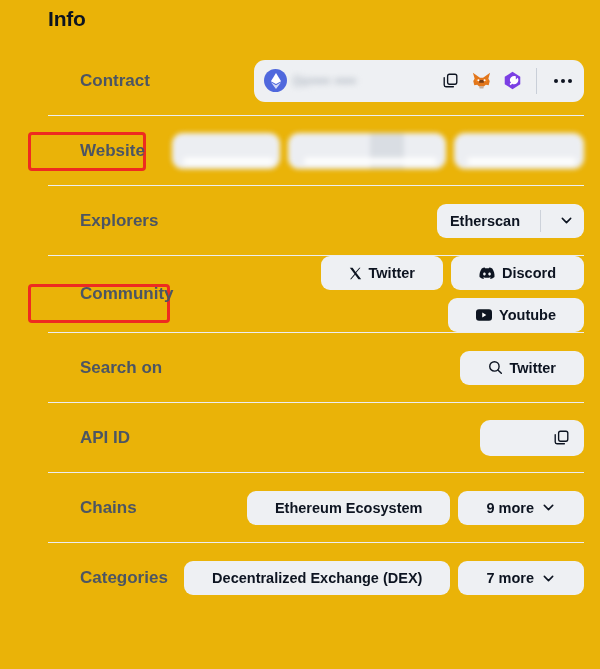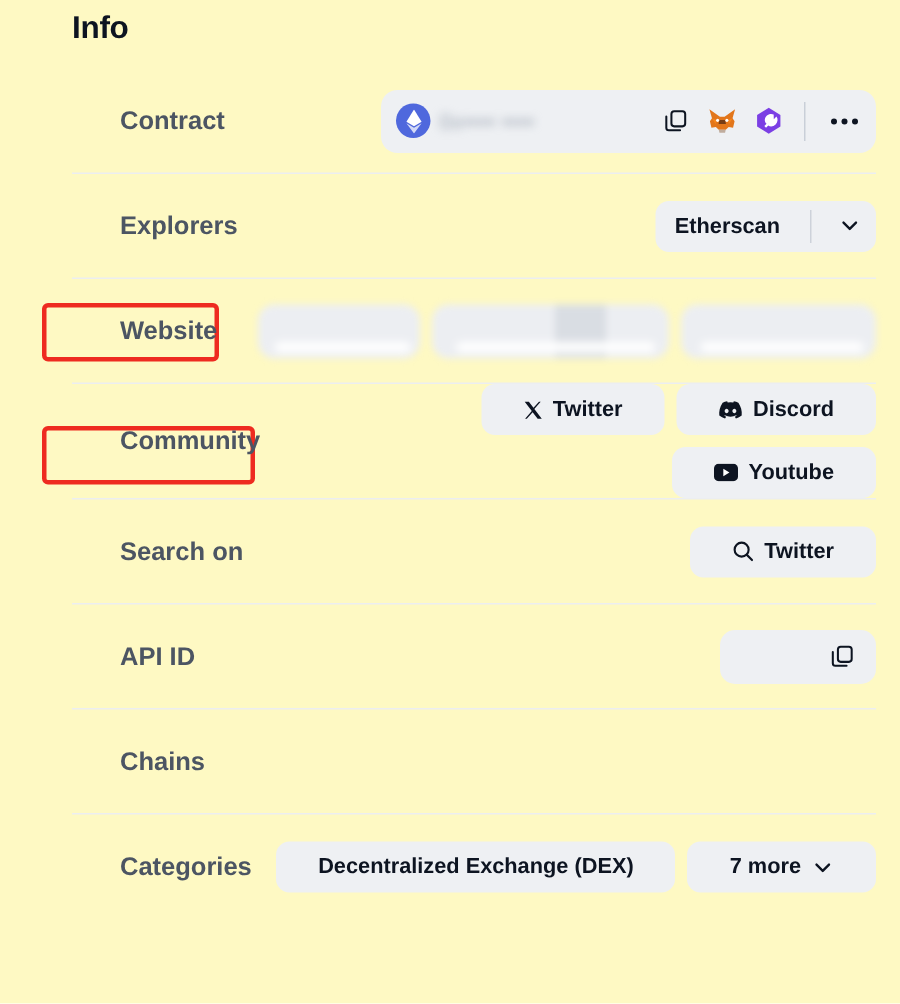--- a/index.html
+++ b/index.html
@@ -10,21 +10,21 @@
     background: #ffffff;
     font-family: "Liberation Sans", sans-serif;
     overflow: hidden;
   }
 
   .panel {
     position: relative;
     width: 600px;
     height: 669px;
     padding: 0 16px 0 48px;
-    background: #fef9c3;
+    background: #eab308;
   }
 
   
   .header { padding-top: 6px; }
 
   .page-title {
     font-size: 21px;
     font-weight: bold;
     color: #0d1421;
     letter-spacing: -0.2px;
@@ -263,41 +263,41 @@
                 <i></i>
                 <i></i>
                 <i></i>
               </span>
           </div>
         </div>
       </div>
     </div>
 
     <div class="row">
+      <div class="hl-box hl-website"></div>
+      <div class="row-label">Website</div>
+      <div class="row-value">
+        <div class="skel skel-a"></div>
+        <div class="skel skel-b"></div>
+        <div class="skel skel-c"></div>
+      </div>
+    </div>
+
+    <div class="row">
       <div class="row-label">Explorers</div>
       <div class="row-value">
         <div class="chip split">
           <span class="chip-main">Etherscan</span>
           <span class="chip-sep"></span>
           <span class="chip-caret">
             <svg width="15" height="15" viewBox="0 0 18 18" fill="none">
               <path d="M4 6.5l5 5 5-5" stroke="#0d1421" stroke-width="1.9" stroke-linecap="round" stroke-linejoin="round"></path>
             </svg>
           </span>
         </div>
-      </div>
-    </div>
-
-    <div class="row">
-      <div class="hl-box hl-website"></div>
-      <div class="row-label">Website</div>
-      <div class="row-value">
-        <div class="skel skel-a"></div>
-        <div class="skel skel-b"></div>
-        <div class="skel skel-c"></div>
       </div>
     </div>
 
     <div class="row row-community">
       <div class="hl-box hl-community"></div>
       <div class="row-label">Community</div>
       <div class="row-value community-values">
         <div class="community-line">
           <div class="chip">
             <span>
@@ -354,20 +354,33 @@
               <rect x="6.6" y="2.6" width="10.8" height="11.8" rx="2.2" stroke="#0d1421" stroke-width="1.6"></rect>
               <path d="M13.4 17.4H4.6a2 2 0 0 1-2-2V6.6" stroke="#0d1421" stroke-width="1.6" stroke-linecap="round"></path>
             </svg>
           </span>
         </div>
       </div>
     </div>
 
     <div class="row">
       <div class="row-label">Chains</div>
+      <div class="row-value">
+        <div class="chip">
+          <span>Ethereum Ecosystem</span>
+        </div>
+        <div class="chip">
+          <span>9 more</span>
+          <span>
+            <svg width="15" height="15" viewBox="0 0 18 18" fill="none">
+              <path d="M4 6.5l5 5 5-5" stroke="#0d1421" stroke-width="1.9" stroke-linecap="round" stroke-linejoin="round"></path>
+            </svg>
+          </span>
+        </div>
+      </div>
     </div>
 
     <div class="row">
       <div class="row-label">Categories</div>
       <div class="row-value">
         <div class="chip">
           <span>Decentralized Exchange (DEX)</span>
         </div>
         <div class="chip">
           <span>7 more</span>

